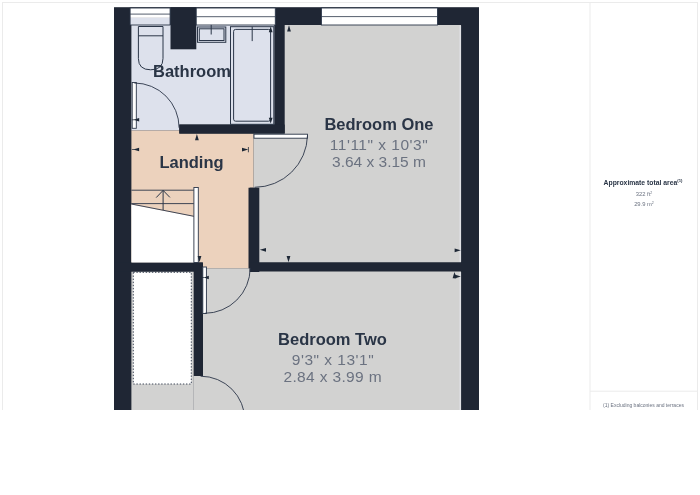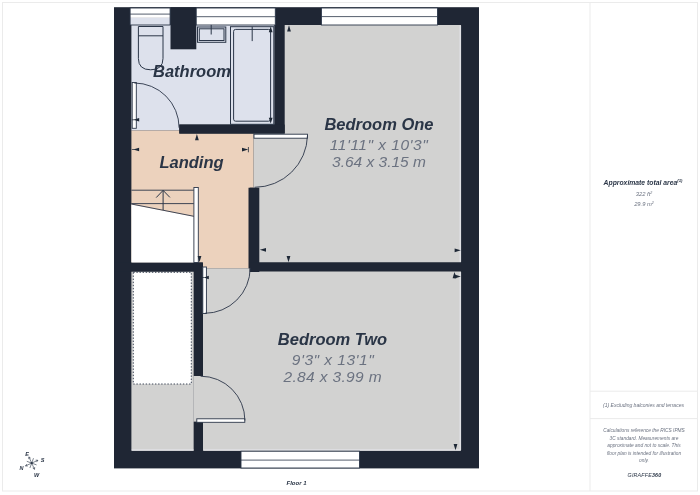--- a/index.html
+++ b/index.html
@@ -1,18 +1,18 @@
 <!DOCTYPE html>
 <html><head>
 <meta charset="utf-8">
 <style>
   html,body{margin:0;padding:0;background:#ffffff;}
-  #page{position:relative;width:700px;height:495px;background:#ffffff;overflow:hidden;
+  #page{position:relative;width:700px;height:410px;background:#ffffff;overflow:hidden;
         font-family:"Liberation Sans", sans-serif;
-        filter: opacity(0.999); font-style: italic;}
+        filter: opacity(0.999);}
 </style>
 </head>
 <body>
 <div id="page">
 <svg width="700" height="495" viewBox="0 0 700 495">
 
   <rect x="2.5" y="2.5" width="695" height="488.5" fill="none" stroke="#ebebeb" stroke-width="1"></rect>
   <line x1="590" y1="2.5" x2="590" y2="491" stroke="#ebebeb" stroke-width="1"></line>
 
   <rect x="114" y="7.2" width="365" height="461.2" fill="#1f2634"></rect>

